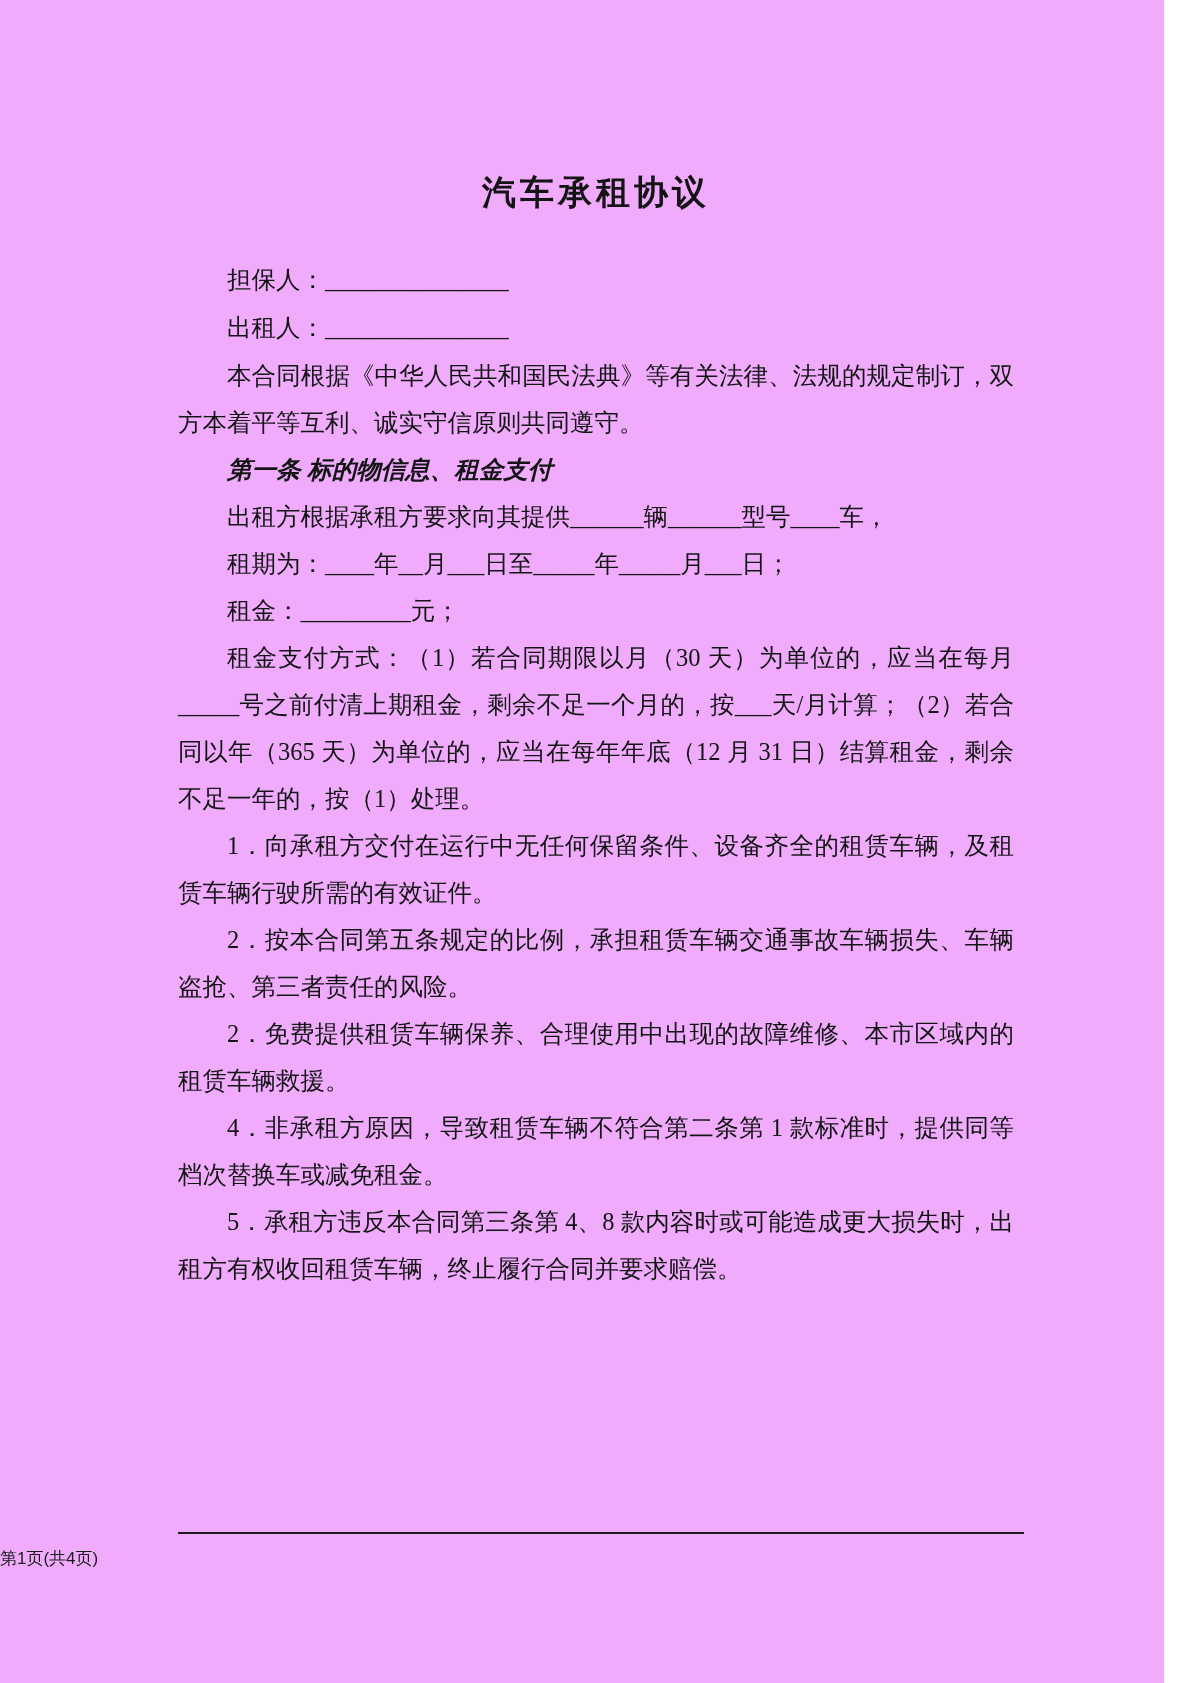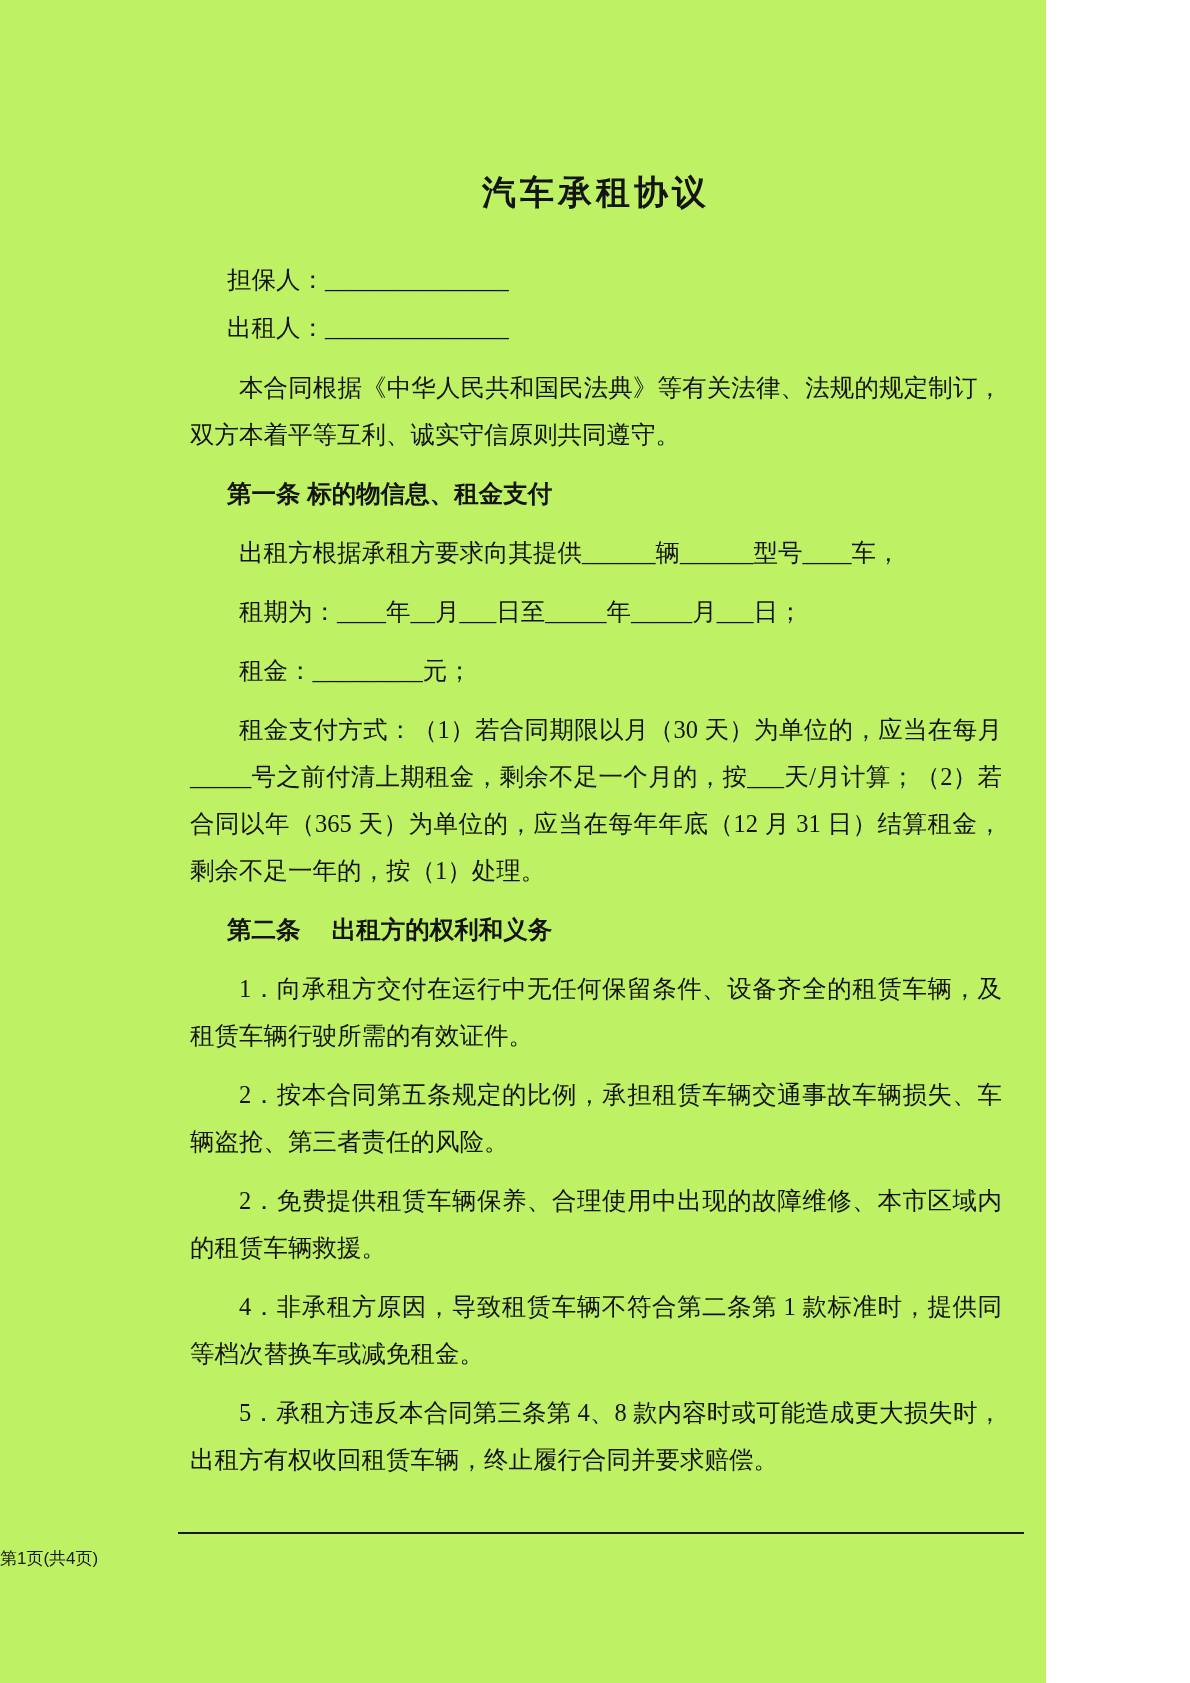--- a/index.html
+++ b/index.html
@@ -2,23 +2,23 @@
 <html><head>
 <meta charset="utf-8">
 <style>
   html, body {
     margin: 0;
     padding: 0;
     background: #ffffff;
   }
   .page {
     position: relative;
-    width: 1046px;
+    width: 1164px;
     height: 1683px;
-    background: #bef264;
+    background: #f0abfc;
     overflow: hidden;
     font-family: "Liberation Serif", "DejaVu Serif", serif;
     color: #141414;
   }
   .content {
     position: absolute;
     left: 178px;
     top: 172px;
     width: 836px;
   }
@@ -30,33 +30,34 @@
     text-align: center;
     letter-spacing: 4px;
   }
   .party-line {
     line-height: 48px;
     font-size: 24.5px;
     text-indent: 2em;
     white-space: nowrap;
   }
   .body-p {
-    margin: 12px;
+    margin: 0;
     font-size: 24.5px;
     line-height: 47px;
     text-align: justify;
     text-indent: 2em;
   }
   .section-heading {
     margin: 0;
     font-size: 24.5px;
     line-height: 47px;
     font-weight: 700;
     text-indent: 2em;
     font-family: "Liberation Sans", "DejaVu Sans", sans-serif;
+    font-style: italic;
   }
   .footer-divider {
     position: absolute;
     left: 178px;
     top: 1532px;
     width: 846px;
     height: 0;
     border-top: 2px solid #1a1a1a;
   }
   .footer-text {
@@ -85,21 +86,20 @@
     </div>
 
     <p class="body-p">本合同根据《中华人民共和国民法典》等有关法律、法规的规定制订，双方本着平等互利、诚实守信原则共同遵守。</p>
 
     <h2 class="section-heading">第一条 标的物信息、租金支付</h2>
     <p class="body-p">出租方根据承租方要求向其提供______辆______型号____车，</p>
     <p class="body-p">租期为：____年__月___日至_____年_____月___日；</p>
     <p class="body-p">租金：_________元；</p>
     <p class="body-p">租金支付方式：（1）若合同期限以月（30 天）为单位的，应当在每月_____号之前付清上期租金，剩余不足一个月的，按___天/月计算；（2）若合同以年（365 天）为单位的，应当在每年年底（12 月 31 日）结算租金，剩余不足一年的，按（1）处理。</p>
 
-    <h2 class="section-heading">第二条　 出租方的权利和义务</h2>
     <p class="body-p">1．向承租方交付在运行中无任何保留条件、设备齐全的租赁车辆，及租赁车辆行驶所需的有效证件。</p>
     <p class="body-p">2．按本合同第五条规定的比例，承担租赁车辆交通事故车辆损失、车辆盗抢、第三者责任的风险。</p>
     <p class="body-p">2．免费提供租赁车辆保养、合理使用中出现的故障维修、本市区域内的租赁车辆救援。</p>
     <p class="body-p">4．非承租方原因，导致租赁车辆不符合第二条第 1 款标准时，提供同等档次替换车或减免租金。</p>
     <p class="body-p">5．承租方违反本合同第三条第 4、8 款内容时或可能造成更大损失时，出租方有权收回租赁车辆，终止履行合同并要求赔偿。</p>
 
   </div>
 
   <div class="footer-divider"></div>
   <div class="footer-text">第1页(共4页)</div>

